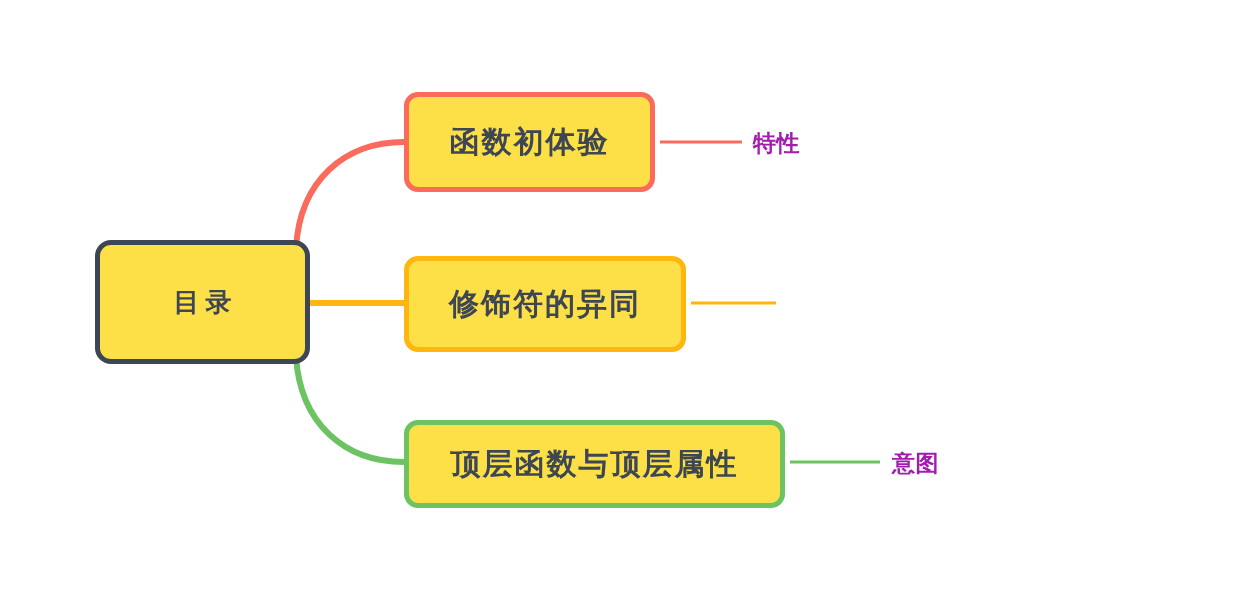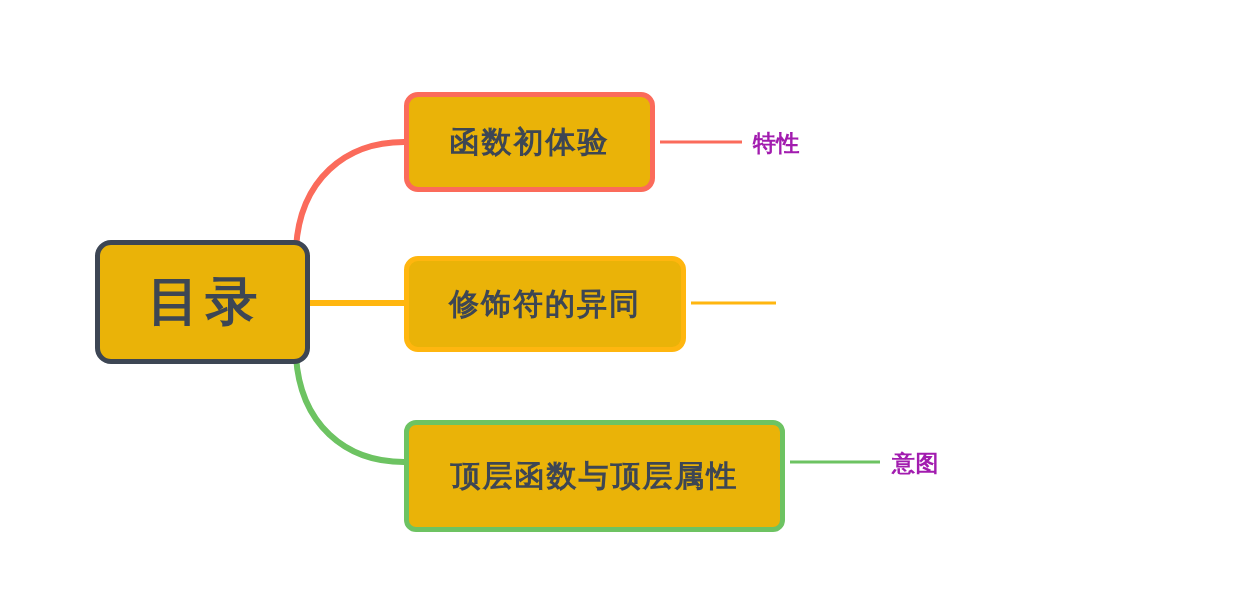--- a/index.html
+++ b/index.html
@@ -26,34 +26,34 @@
     width: 1240px;
     height: 604px;
     pointer-events: none;
   }
   .node {
     position: absolute;
     box-sizing: border-box;
     display: flex;
     align-items: center;
     justify-content: center;
-    background: #eab308;
+    background: #fde047;
     color: #3d4654;
     font-weight: bold;
     letter-spacing: 0.5px;
     white-space: nowrap;
   }
   .node-root {
     left: 95px;
     top: 240px;
     width: 215px;
     height: 124px;
     border: 5px solid #3d4654;
     border-radius: 16px;
-    font-size: 52px;
+    font-size: 26px;
     letter-spacing: 6px;
     text-indent: 6px;
   }
   .node-branch {
     border-width: 5px;
     border-style: solid;
     border-radius: 14px;
     font-size: 30px;
     letter-spacing: 2px;
   }
@@ -68,23 +68,22 @@
     left: 404px;
     top: 256px;
     width: 282px;
     height: 96px;
     border-color: #ffb60f;
   }
   .node-b3 {
     left: 404px;
     top: 420px;
     width: 381px;
-    height: 112px;
+    height: 88px;
     border-color: #6dc362;
-    border-radius: 12px;
   }
   .leaf {
     position: absolute;
     color: #a21caf;
     font-weight: bold;
     white-space: nowrap;
     letter-spacing: 0.5px;
   }
   .leaf-l1 {
     left: 753px;

